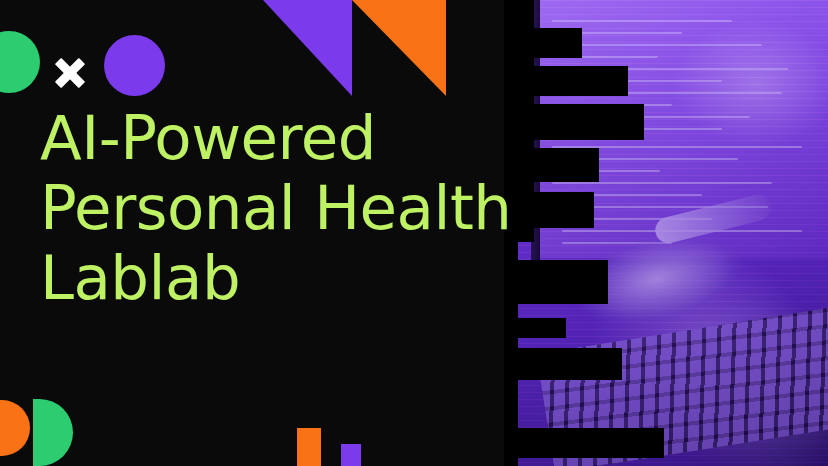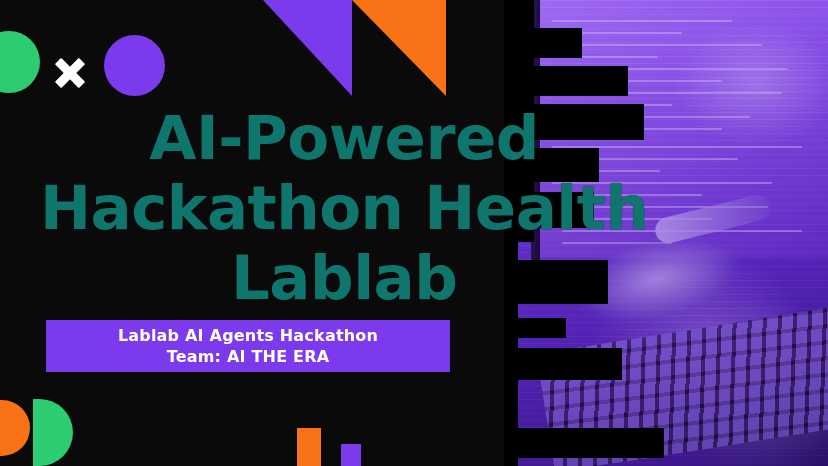--- a/index.html
+++ b/index.html
@@ -134,28 +134,27 @@
     left:297px; top:428px; width:24px; height:38px; background:#f97316;
   }
   .bar-purple-bl {
     left:341px; top:444px; width:20px; height:22px; background:#7c3aed;
   }
 
   
   .title {
     position:absolute; left:40px; top:103px;
     z-index:6;
-    color:#0f766e;
+    color:#bef264;
     font-family:"DejaVu Sans", sans-serif;
-    font-weight:700;
+    font-weight:400;
     font-size:61px;
     line-height:70px;
     letter-spacing:-0.5px;
     text-shadow:0 0 1px rgba(0,0,0,.6);
-    text-align:center;
   }
   .title .tline { display:block; white-space:nowrap; }
 
   .subtitle-box {
     position:absolute; left:46px; top:320px;
     width:404px; height:52px;
     background:#7c3aed;
     z-index:6;
     display:flex; flex-direction:column;
     align-items:center; justify-content:center;
@@ -236,22 +235,18 @@
   <div class="shape circle-purple-tl"></div>
   <div class="shape tri-purple"></div>
   <div class="shape tri-orange"></div>
   <div class="shape circle-orange-bl"></div>
   <div class="shape semi-green-bl"></div>
   <div class="shape bar-orange-bl"></div>
   <div class="shape bar-purple-bl"></div>
 
   <div class="title">
     <span class="tline">AI-Powered</span>
-    <span class="tline">Hackathon Health</span>
+    <span class="tline">Personal Health</span>
     <span class="tline">Lablab</span>
   </div>
 
-  <div class="subtitle-box">
-    <span class="sline">Lablab AI Agents Hackathon</span>
-    <span class="sline">Team: AI THE ERA</span>
-  </div>
 
 </div>
 
 </body></html>

